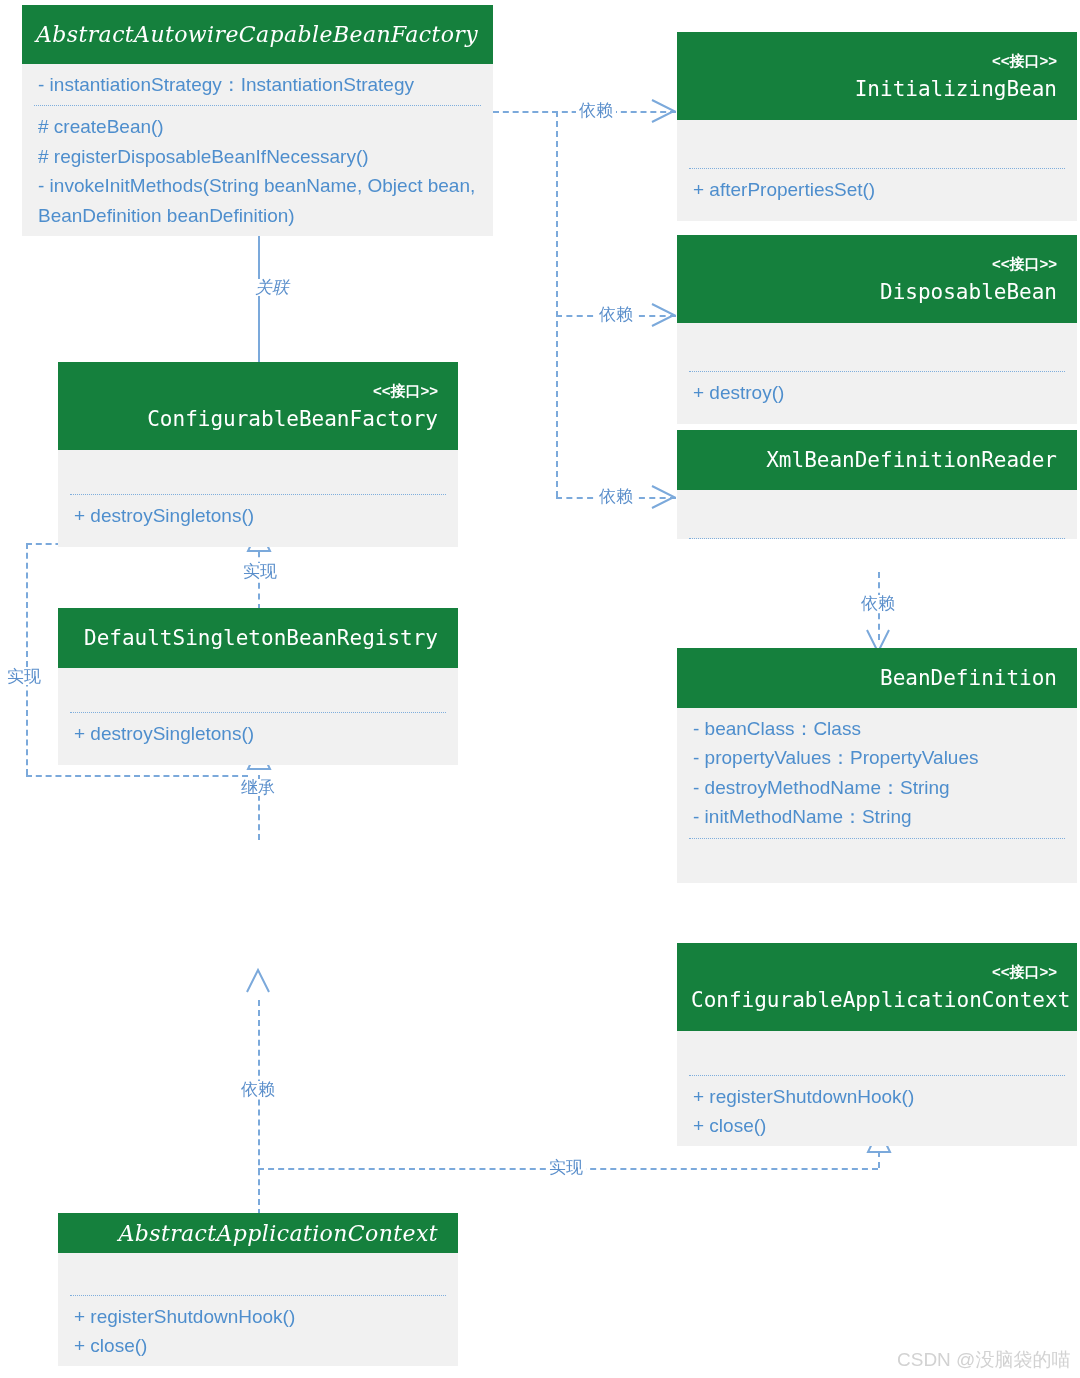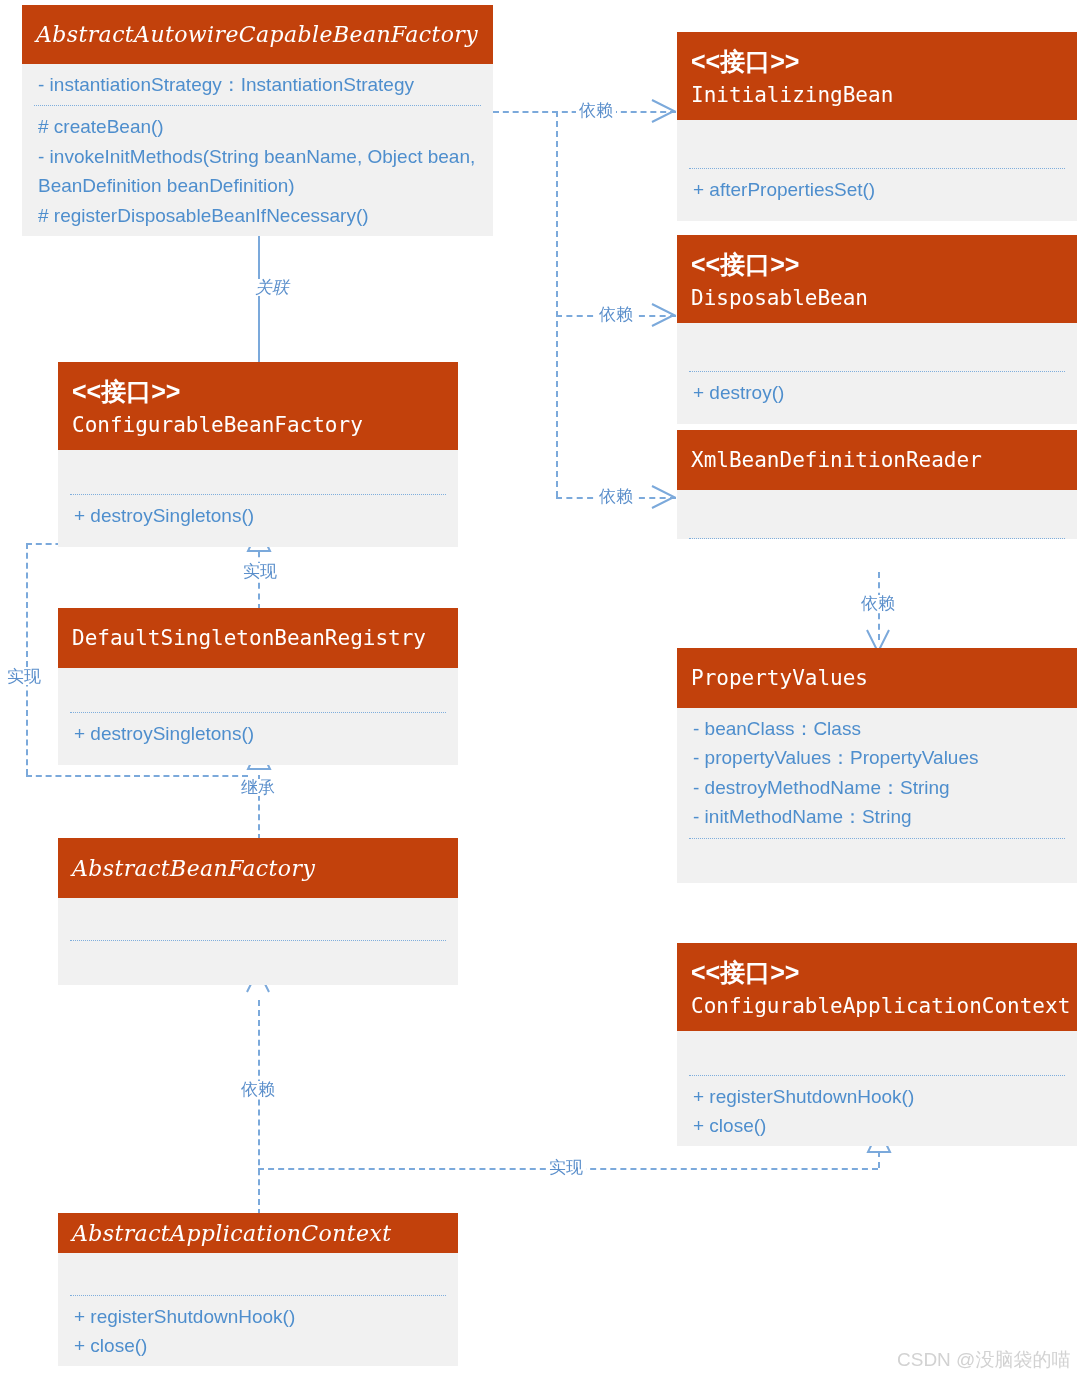--- a/index.html
+++ b/index.html
@@ -15,31 +15,32 @@
     font-family: "Liberation Sans", sans-serif;
     overflow: hidden;
   }
 
   
   .uml-box {
     position: absolute;
     box-sizing: border-box;
   }
   .uml-header {
-    background: #c2410c;
+    background: #15803d;
     color: #ffffff;
     box-sizing: border-box;
-    padding: 8px 14px 6px 14px;
+    padding: 8px 20px 6px 14px;
     display: flex;
     flex-direction: column;
     justify-content: center;
+    text-align: right;
   }
   .stereotype {
     font-family: "Liberation Sans", sans-serif;
-    font-size: 25px;
+    font-size: 15px;
     font-weight: bold;
     line-height: 1.25;
     letter-spacing: 0px;
     margin-bottom: 6px;
   }
   .cls-name {
     font-family: "DejaVu Sans Mono", monospace;
     font-size: 21px;
     line-height: 1.2;
     white-space: nowrap;
@@ -198,22 +199,22 @@
     <div class="uml-header" style="height:59px;">
       <div class="cls-name abstract">AbstractAutowireCapableBeanFactory</div>
     </div>
     <div class="uml-body">
       <div class="attr-sec">
         <div class="row">- instantiationStrategy：InstantiationStrategy</div>
       </div>
       <div class="sec-div"></div>
       <div class="meth-sec">
         <div class="row"># createBean()</div>
+        <div class="row"># registerDisposableBeanIfNecessary()</div>
         <div class="row wrap">- invokeInitMethods(String beanName, Object bean, BeanDefinition beanDefinition)</div>
-        <div class="row"># registerDisposableBeanIfNecessary()</div>
       </div>
     </div>
   </div>
 
   <div class="uml-box" style="left:677px; top:32px; width:400px;">
     <div class="uml-header" style="height:88px;">
       <div class="stereotype">&lt;&lt;接口&gt;&gt;</div>
       <div class="cls-name">InitializingBean</div>
     </div>
     <div class="uml-body">
@@ -244,21 +245,21 @@
       <div class="cls-name">XmlBeanDefinitionReader</div>
     </div>
     <div class="uml-body">
       <div class="attr-sec" style="height:36px;"></div>
       <div class="sec-div"></div>
     </div>
   </div>
 
   <div class="uml-box" style="left:677px; top:648px; width:400px;">
     <div class="uml-header" style="height:60px;">
-      <div class="cls-name">PropertyValues</div>
+      <div class="cls-name">BeanDefinition</div>
     </div>
     <div class="uml-body">
       <div class="attr-sec">
         <div class="row">- beanClass：Class</div>
         <div class="row">- propertyValues：PropertyValues</div>
         <div class="row">- destroyMethodName：String</div>
         <div class="row">- initMethodName：String</div>
       </div>
       <div class="sec-div"></div>
       <div class="meth-sec" style="height:32px;"></div>
@@ -300,30 +301,20 @@
     </div>
     <div class="uml-body">
       <div class="attr-sec" style="height:32px;"></div>
       <div class="sec-div"></div>
       <div class="meth-sec" style="height:40px;">
         <div class="row">+ destroySingletons()</div>
       </div>
     </div>
   </div>
 
-  <div class="uml-box" style="left:58px; top:838px; width:400px;">
-    <div class="uml-header" style="height:60px;">
-      <div class="cls-name abstract">AbstractBeanFactory</div>
-    </div>
-    <div class="uml-body">
-      <div class="attr-sec" style="height:30px;"></div>
-      <div class="sec-div"></div>
-      <div class="meth-sec" style="height:32px;"></div>
-    </div>
-  </div>
 
   <div class="uml-box" style="left:58px; top:1213px; width:400px;">
     <div class="uml-header" style="height:40px;">
       <div class="cls-name abstract">AbstractApplicationContext</div>
     </div>
     <div class="uml-body">
       <div class="attr-sec" style="height:30px;"></div>
       <div class="sec-div"></div>
       <div class="meth-sec" style="height:58px;">
         <div class="row">+ registerShutdownHook()</div>

